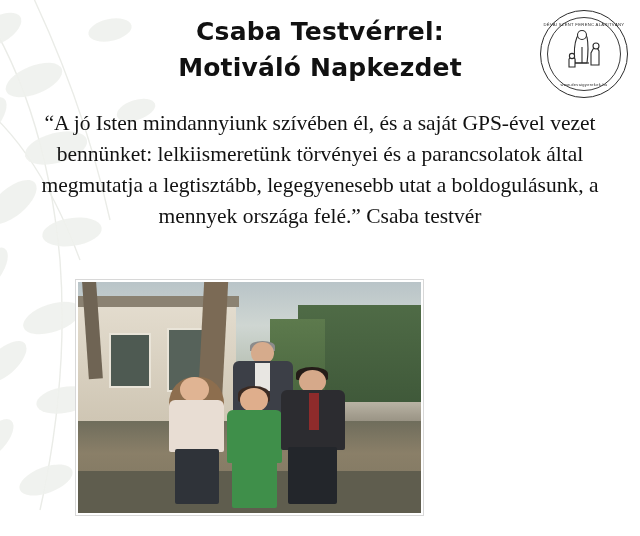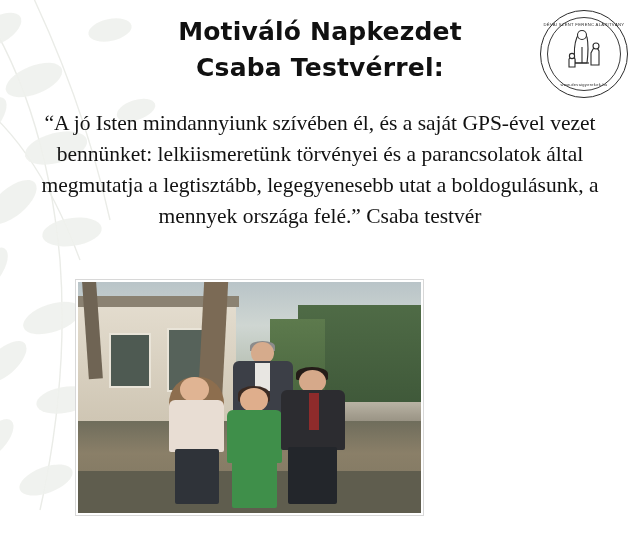--- a/index.html
+++ b/index.html
@@ -239,22 +239,22 @@
           <circle cx="55" cy="35" r="3" fill="#ffffff"></circle>
           <path d="M28 48 q3 -4 6 0 l0 8 l-6 0 z" fill="#ffffff"></path>
           <circle cx="31" cy="45" r="2.6" fill="#ffffff"></circle>
         </g>
       </svg>
       <div class="logo-text-bottom">www.devaigyerekek.hu</div>
     </div>
   </div>
 
   <div class="title-block">
+    <div class="title-line">Csaba Testvérrel:</div>
     <div class="title-line">Motiváló Napkezdet</div>
-    <div class="title-line">Csaba Testvérrel:</div>
   </div>
 
   <div class="quote">“A jó Isten mindannyiunk szívében él, és a saját GPS-ével vezet bennünket: lelkiismeretünk törvényei és a parancsolatok által megmutatja a legtisztább, legegyenesebb utat a boldogulásunk, a mennyek országa felé.” Csaba testvér</div>
 
   <div class="photo-frame">
     <div class="photo">
       <div class="ph-sky"></div>
       <div class="ph-hedge"></div>
       <div class="ph-hedge2"></div>
       <div class="ph-building"></div>

